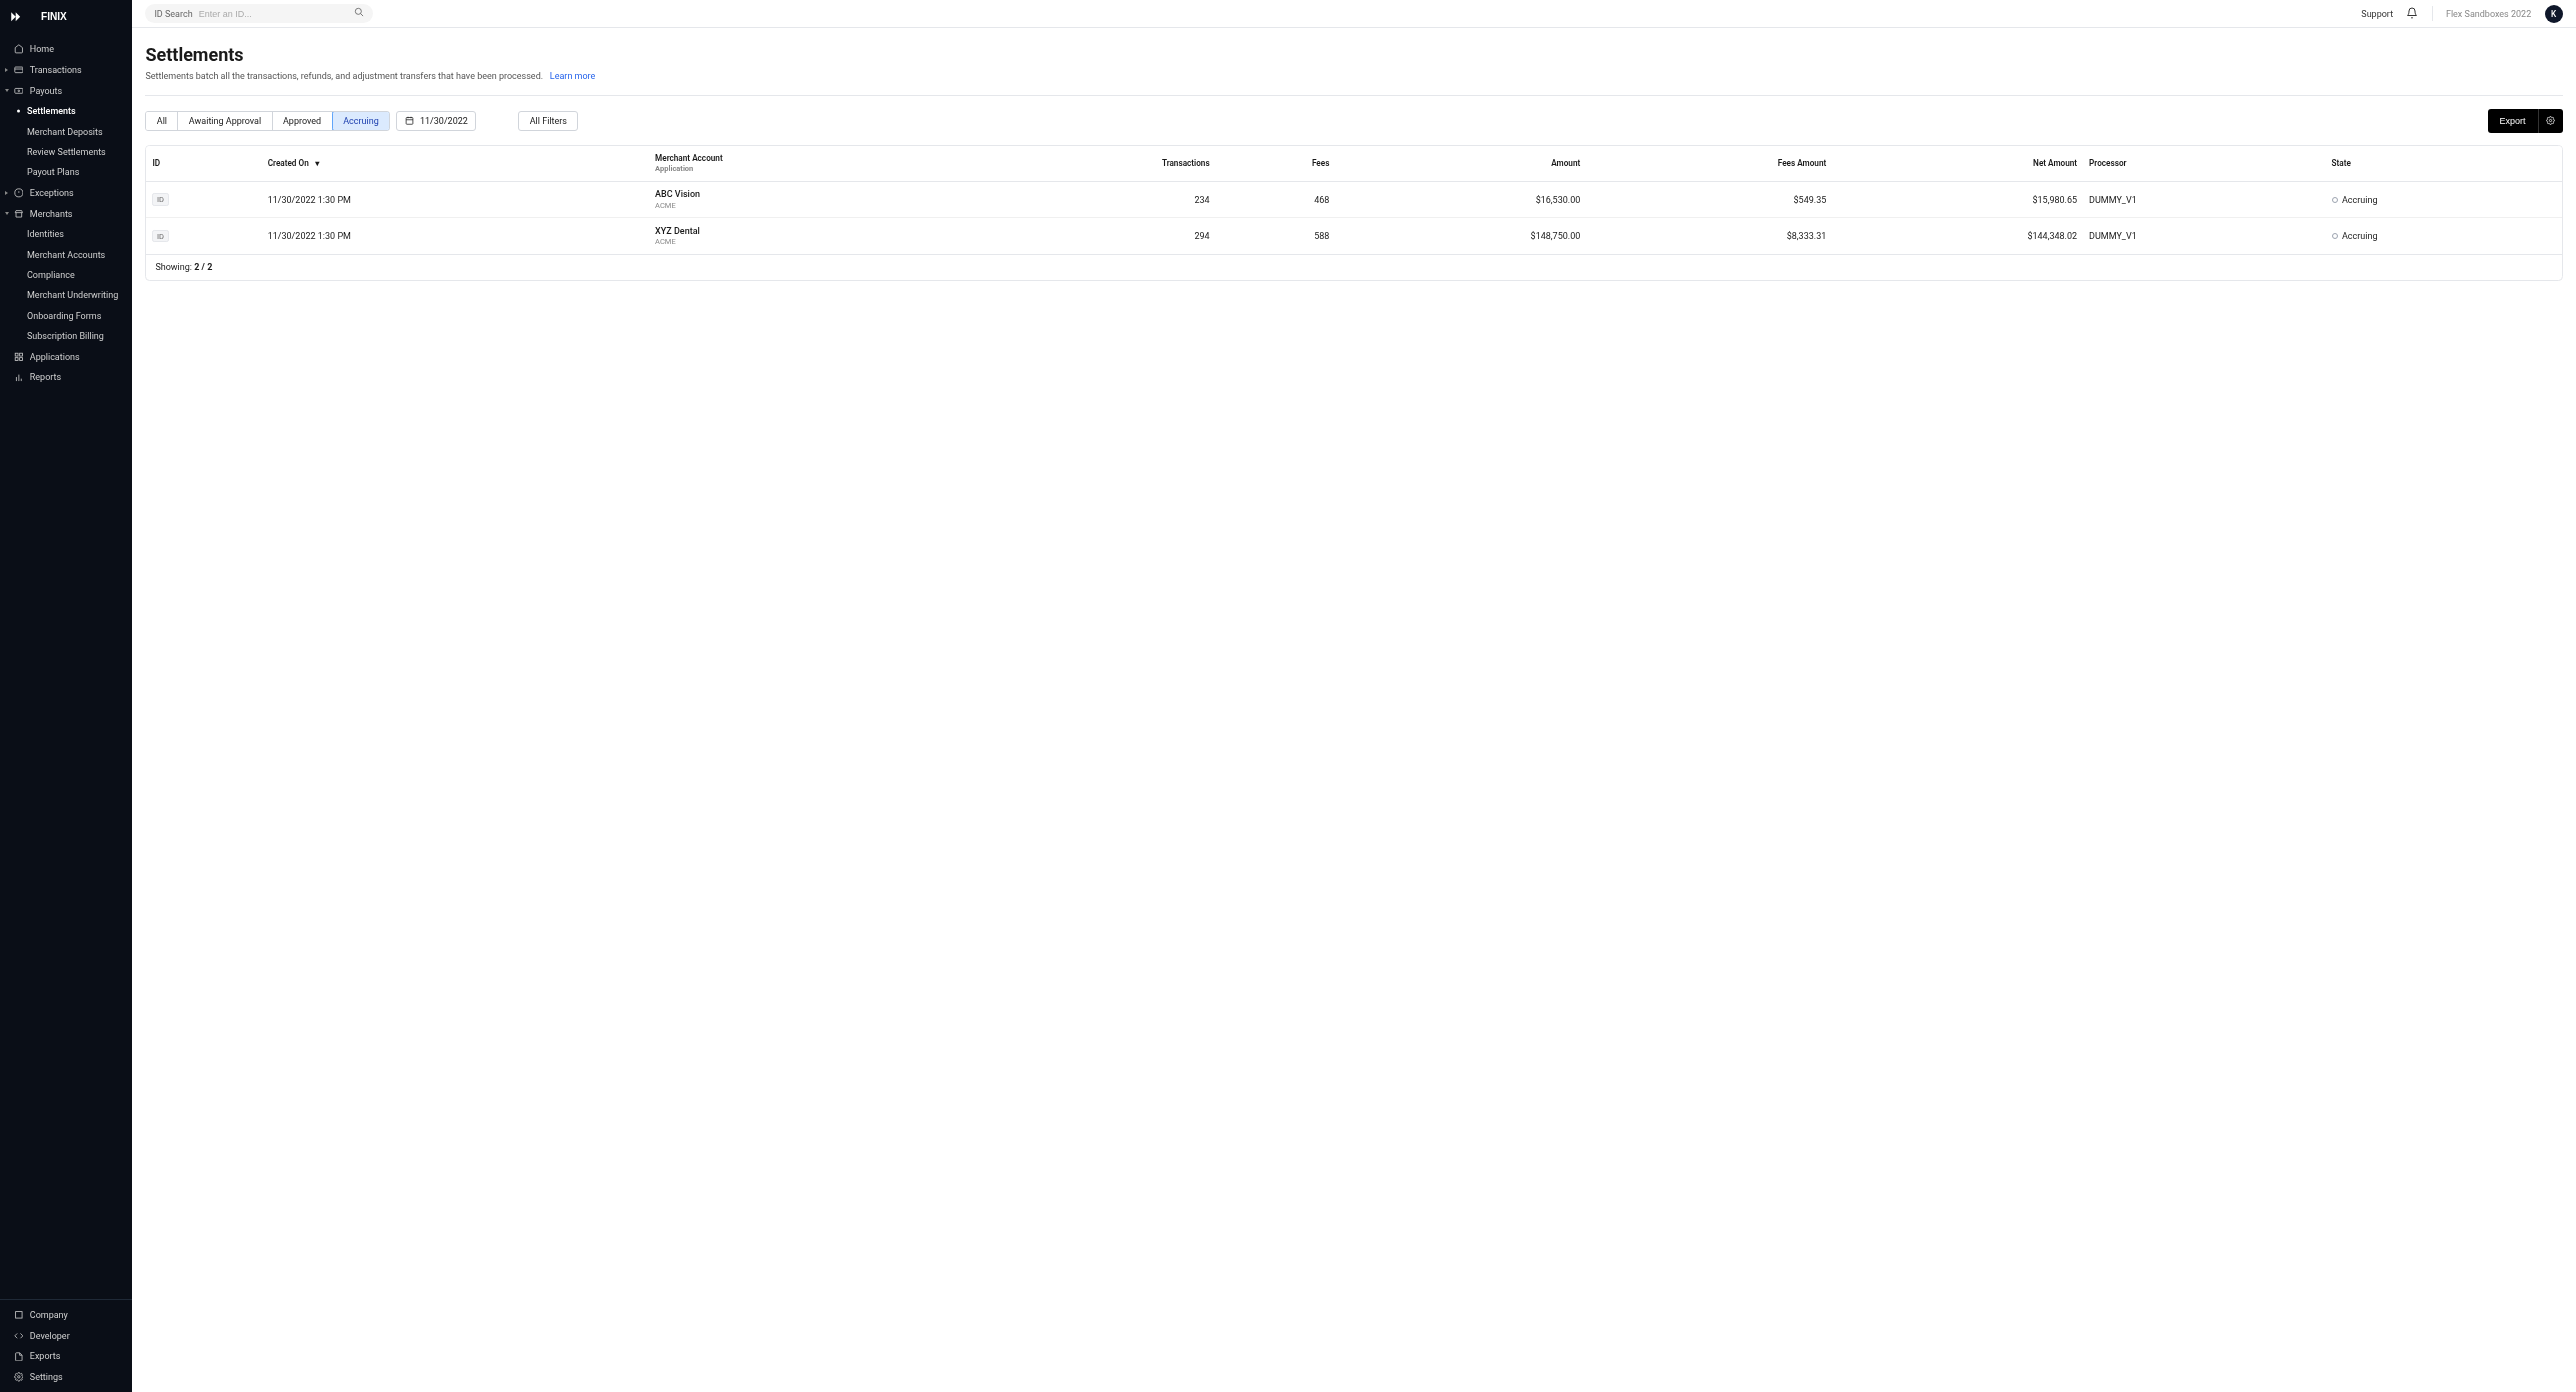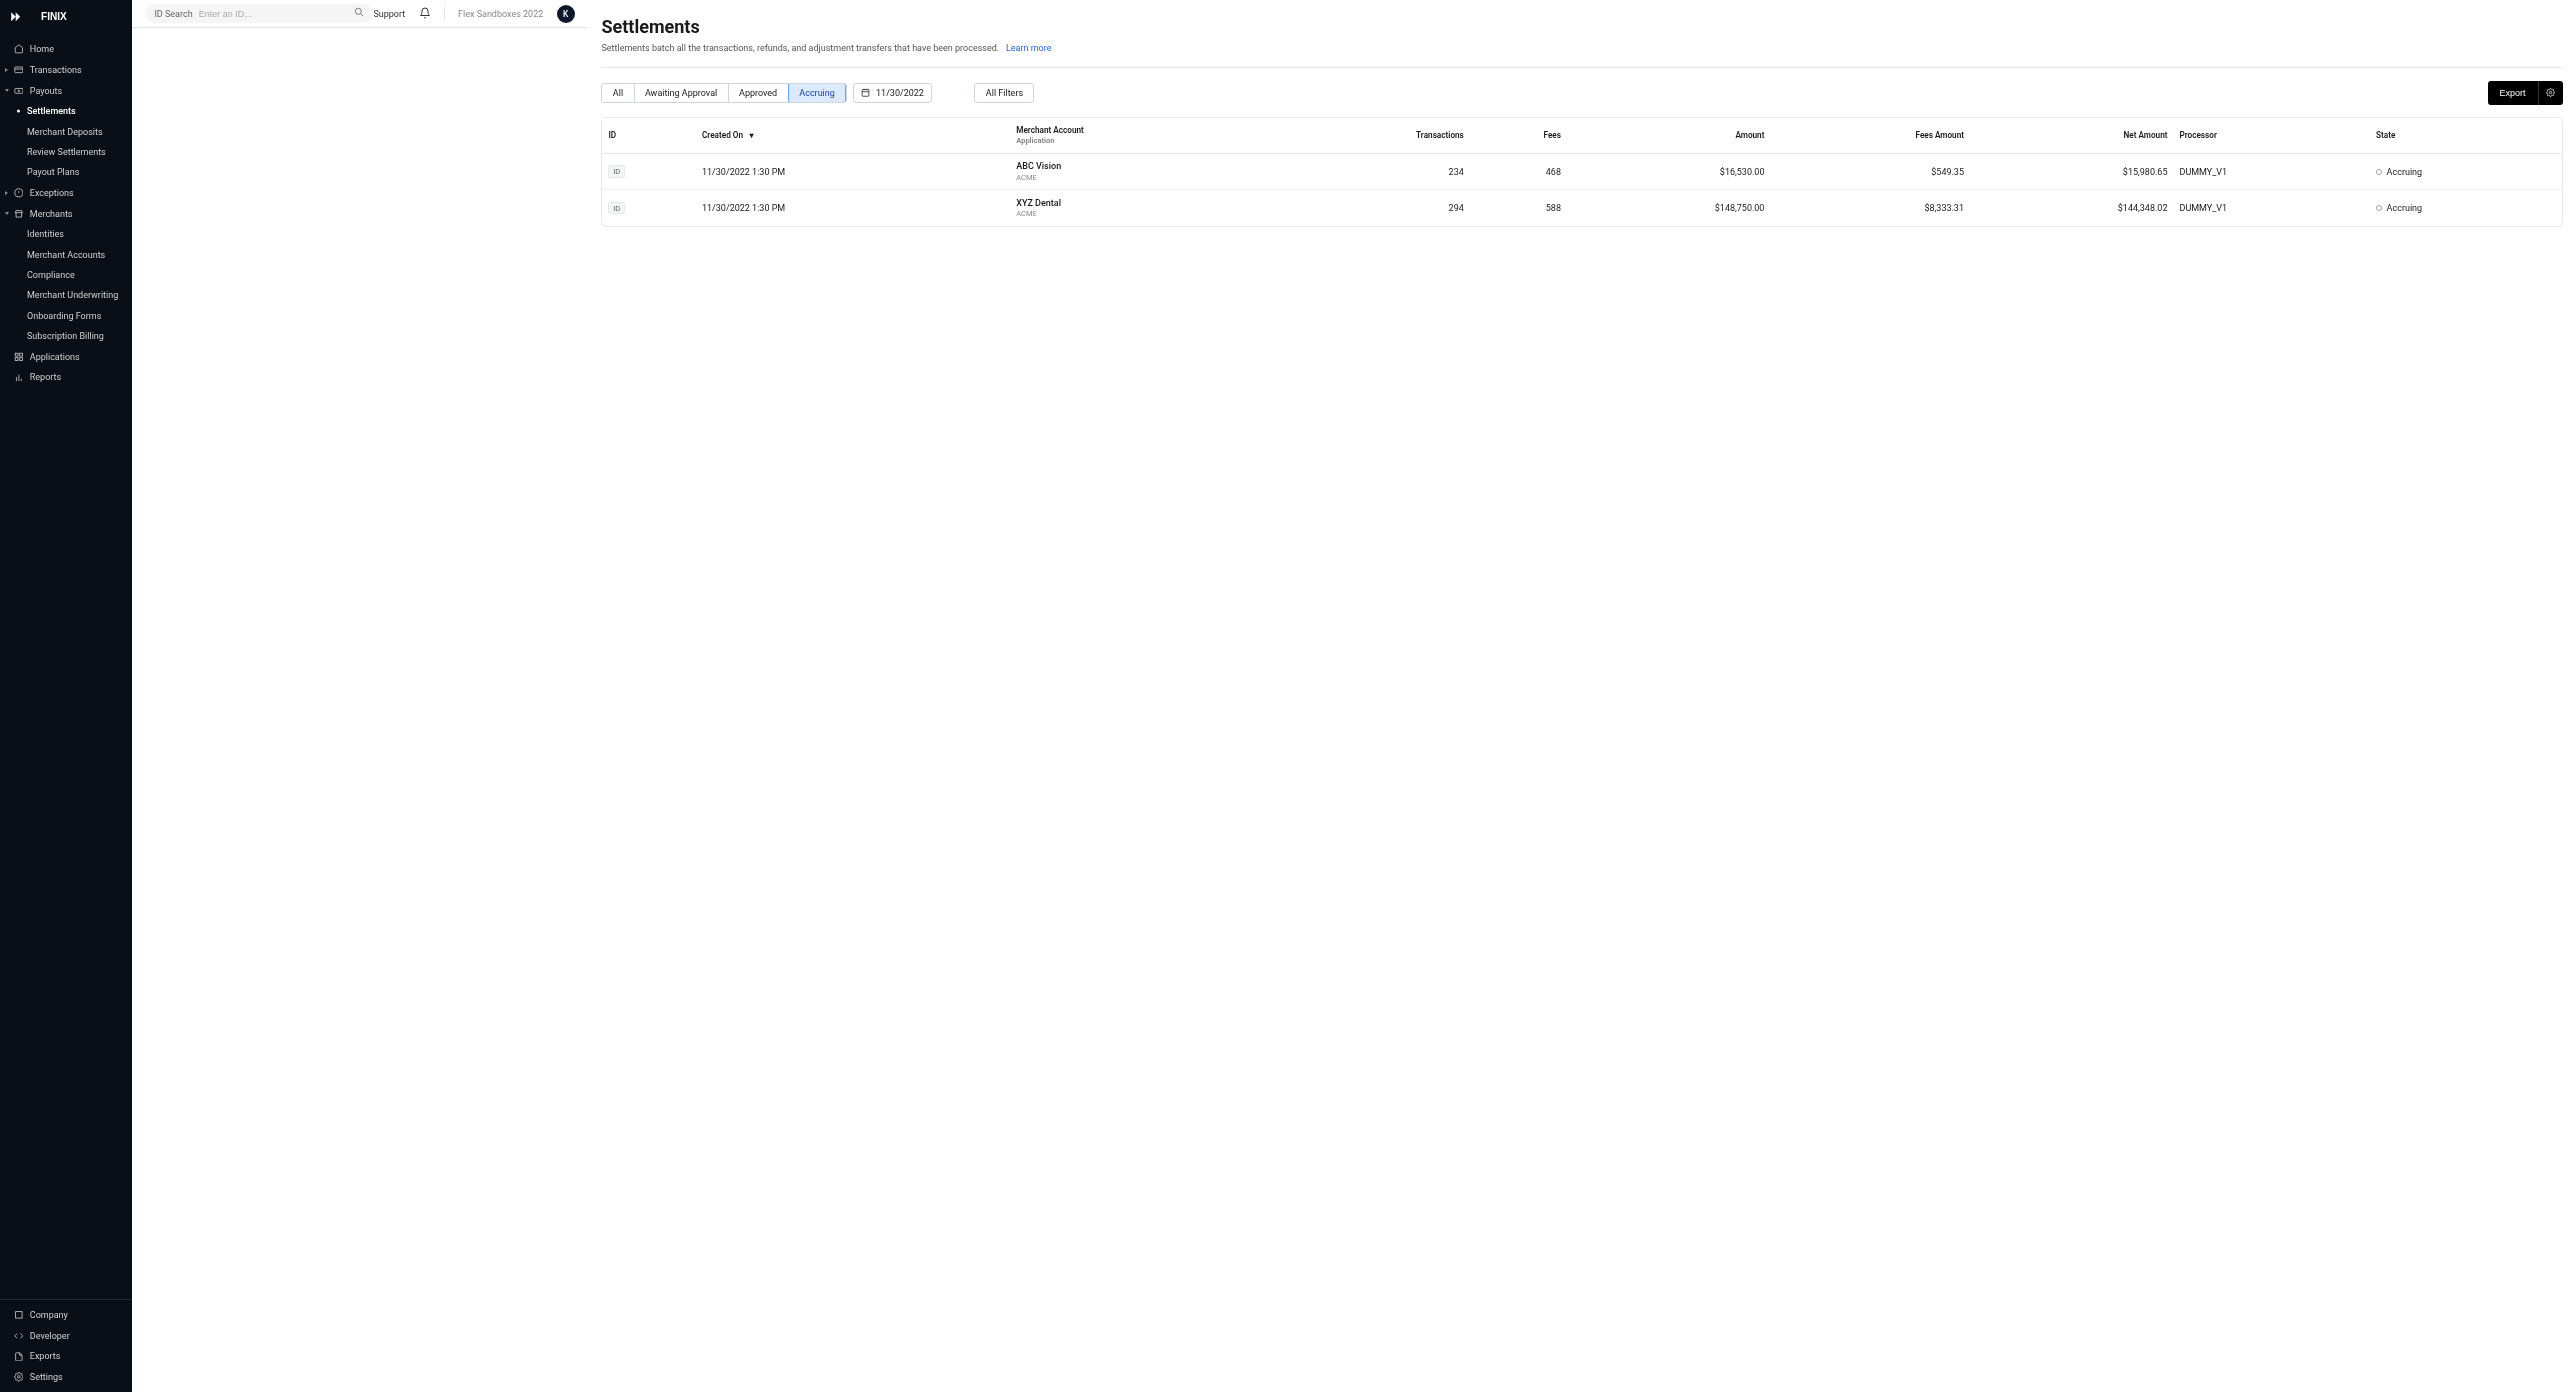--- a/index.html
+++ b/index.html
@@ -16,21 +16,21 @@
 .nav-item.expandable::before { content: ''; position: absolute; left: 4.5px; width: 0; height: 0; border-left: 3px solid #888; border-top: 2.2px solid transparent; border-bottom: 2.2px solid transparent; }
 .nav-item.expanded::before { border-left: 2.2px solid transparent; border-right: 2.2px solid transparent; border-top: 3px solid #888; border-bottom: none; }
 .nav-sub { padding-left: 27px; }
 .nav-sub .nav-item { padding-left: 0; font-size: 9px; }
 .nav-sub .nav-item.active { color: #fff; font-weight: 500; }
 .nav-sub .nav-item.active::before { content: ''; position: absolute; left: -10.4px; top: 50%; transform: translateY(-50%); width: 3px; height: 3px; border-radius: 50%; background: #fff; border: none; }
 .nav-icon { width: 10.4px; height: 10.4px; display: inline-flex; align-items: center; justify-content: center; }
 .nav-bottom { border-top: 0.7px solid #1f2937; padding: 4.5px 0; }
 
 
-.main { flex: 1; display: flex; flex-direction: row; overflow: hidden; }
+.main { flex: 1; display: flex; flex-direction: column; overflow: hidden; }
 .topbar { display: flex; align-items: center; padding: 4.5px 13.4px; border-bottom: 0.7px solid #e5e7eb; height: 28px; }
 .search-wrap { display: flex; align-items: center; background: #f5f5f5; border-radius: 12px; padding: 3px 9px; width: 228px; gap: 6px; }
 .search-label { color: #666; font-size: 9px; }
 .search-input { border: none; background: transparent; outline: none; flex: 1; font-size: 9px; color: #333; }
 .search-input::placeholder { color: #aaa; }
 .search-icon { color: #666; }
 .topbar-right { margin-left: auto; display: flex; align-items: center; gap: 13.4px; }
 .support-link { color: #333; font-size: 9px; cursor: pointer; }
 .bell-icon { cursor: pointer; color: #333; }
 .divider-v { width: 0.7px; height: 15px; background: #e5e7eb; }
@@ -347,17 +347,21 @@
                 <td>DUMMY_V1</td>
                 <td>
                   <div class="state-cell">
                     <span class="state-dot"></span>
                     <span>Accruing</span>
                   </div>
                 </td>
               </tr>
             </tbody>
         </table>
+        <div class="showing">
+          <span>Showing:</span>
+          <strong>2 / 2</strong>
+        </div>
       </div>
     </div>
   </div>
 </div>
 
 
 </body></html>

